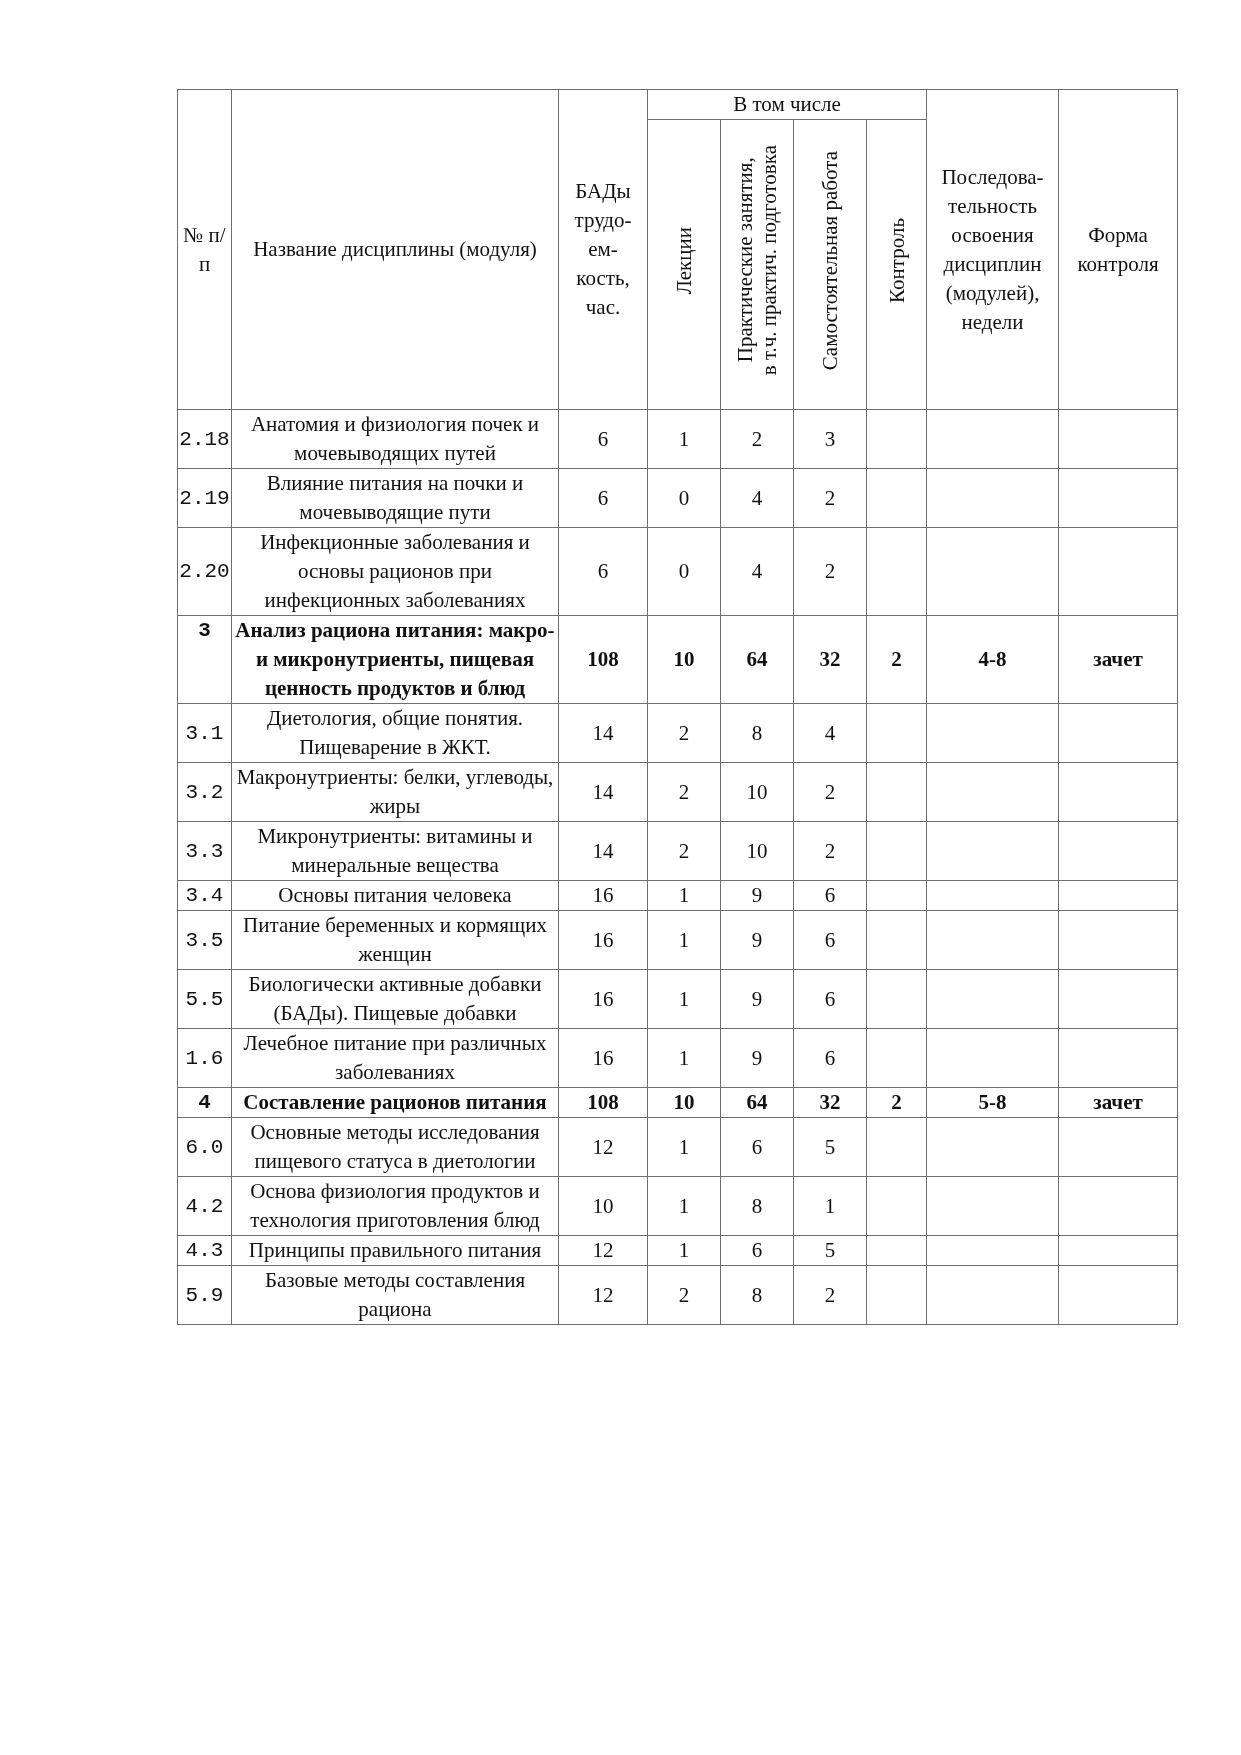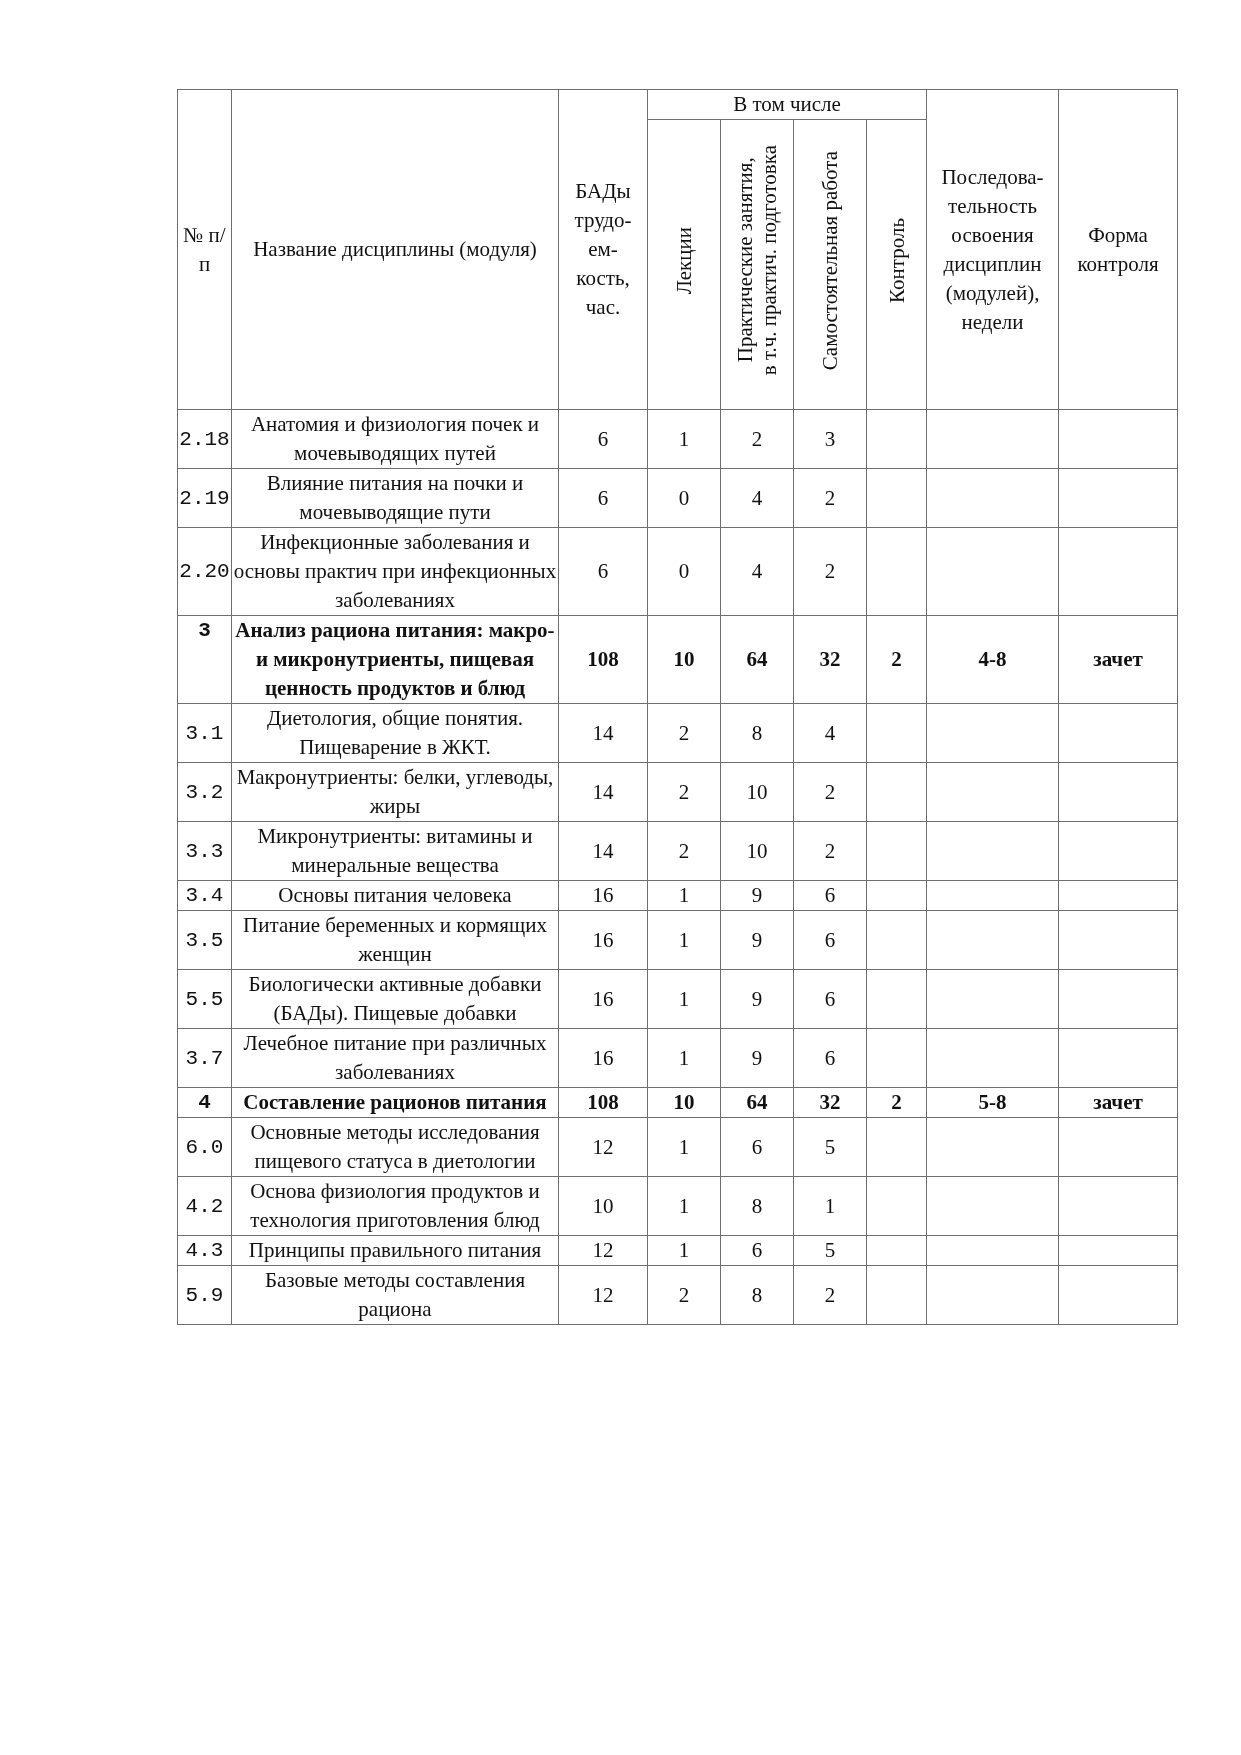--- a/index.html
+++ b/index.html
@@ -67,21 +67,21 @@
         <td>6</td>
         <td>0</td>
         <td>4</td>
         <td>2</td>
         <td></td>
         <td></td>
         <td></td>
       </tr>
       <tr>
         <td class="num-cell">2.20</td>
-        <td class="name">Инфекционные заболевания и основы практич при инфекционных заболеваниях</td>
+        <td class="name">Инфекционные заболевания и основы рационов при инфекционных заболеваниях</td>
         <td>6</td>
         <td>0</td>
         <td>4</td>
         <td>2</td>
         <td></td>
         <td></td>
         <td></td>
       </tr>
       <tr class="bold">
         <td class="num-cell">3</td>
@@ -154,21 +154,21 @@
         <td class="name">Биологически активные добавки (БАДы). Пищевые добавки</td>
         <td>16</td>
         <td>1</td>
         <td>9</td>
         <td>6</td>
         <td></td>
         <td></td>
         <td></td>
       </tr>
       <tr>
-        <td class="num-cell">3.7</td>
+        <td class="num-cell">1.6</td>
         <td class="name">Лечебное питание при различных заболеваниях</td>
         <td>16</td>
         <td>1</td>
         <td>9</td>
         <td>6</td>
         <td></td>
         <td></td>
         <td></td>
       </tr>
       <tr class="bold">

